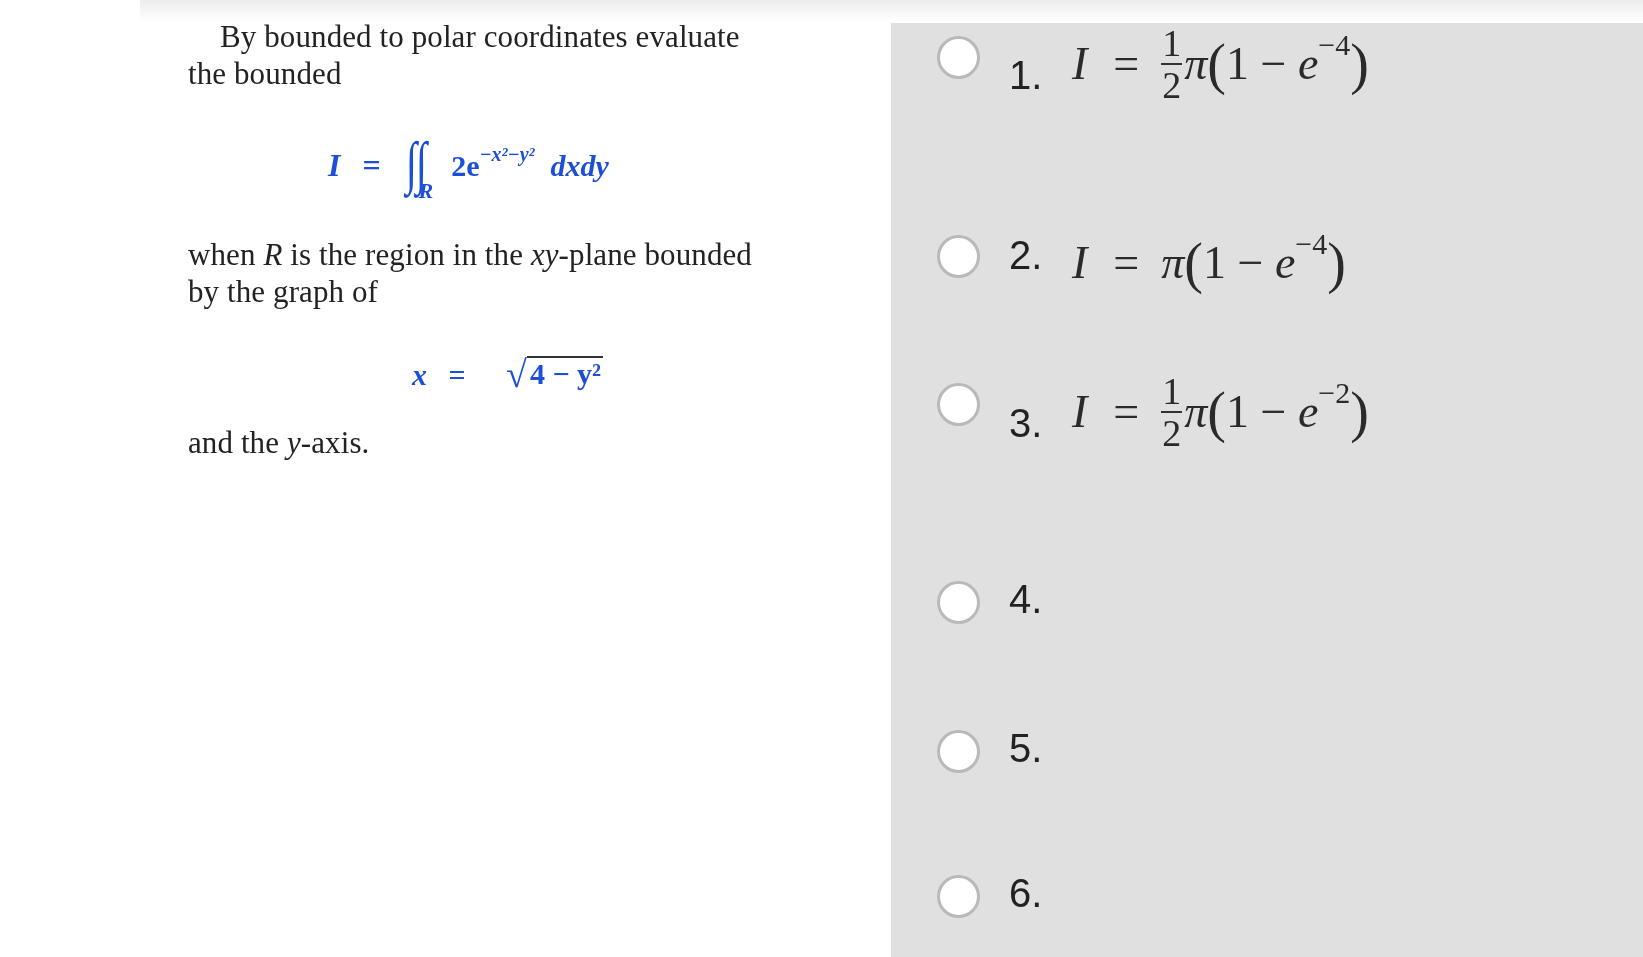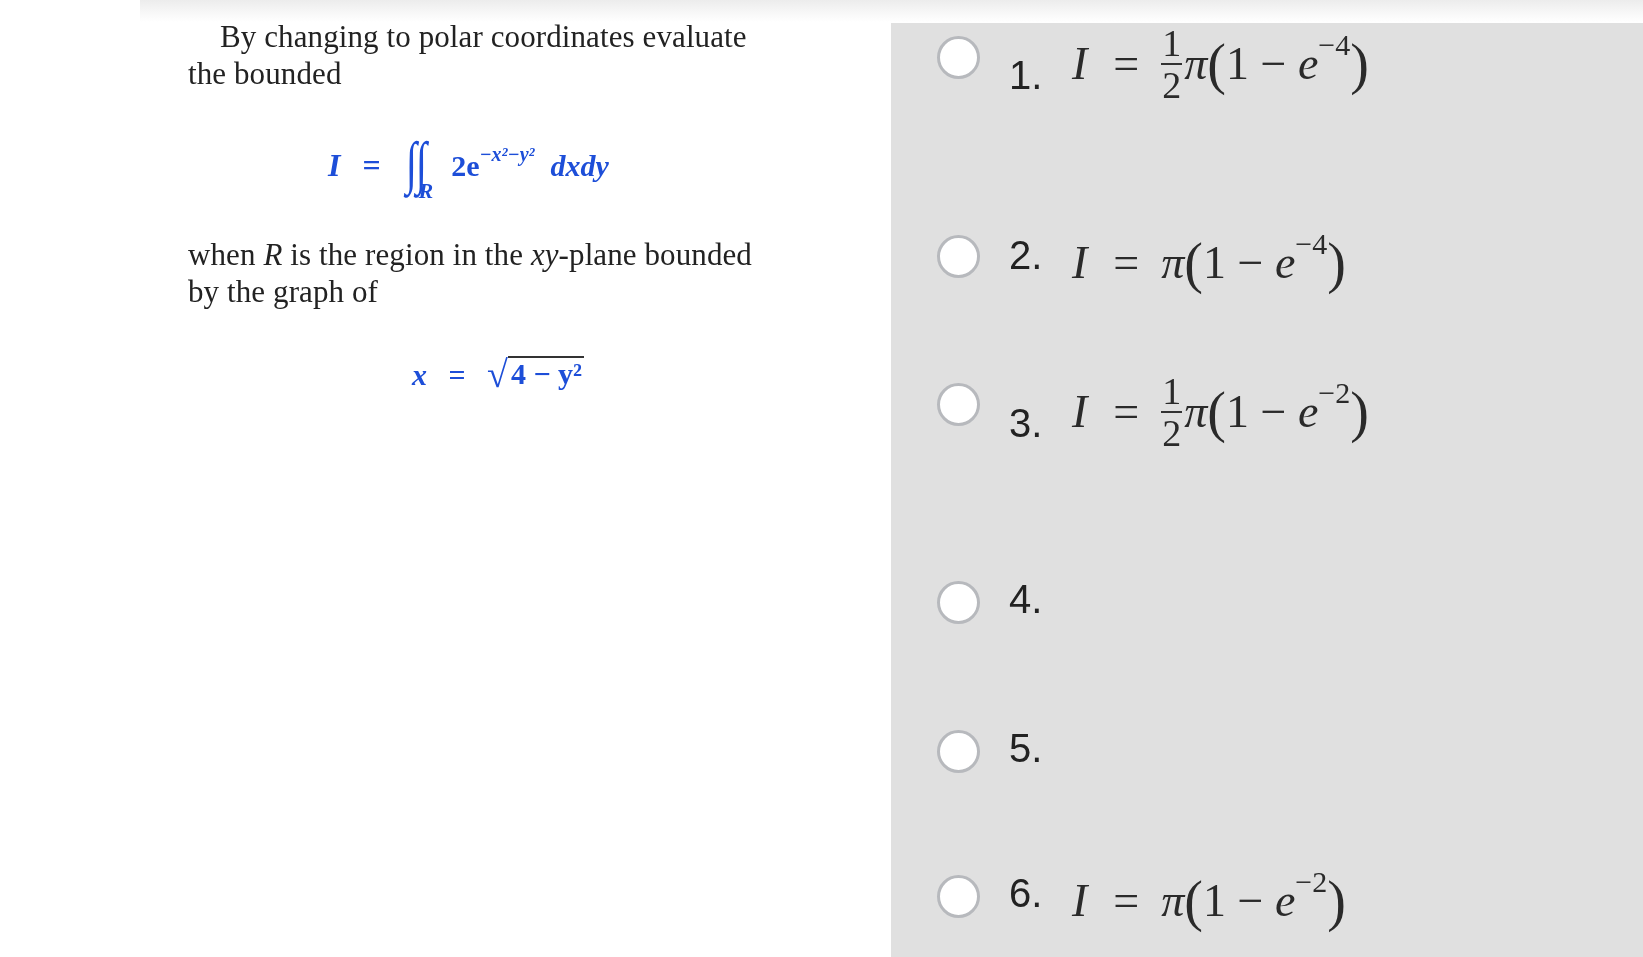--- a/index.html
+++ b/index.html
@@ -62,20 +62,21 @@
   .sub-r {
     font-size: 22px;
     font-style: italic;
     position: relative;
     top: 22px;
     left: -10px;
   }
   .sqrt-wrap {
     display: inline-block;
     position: relative;
+    margin-left: 19px;
   }
   .sqrt-sign {
     font-size: 38px;
     position: relative;
     top: 2px;
   }
   .sqrt-body {
     border-top: 2px solid #333;
     padding: 0 2px 0 3px;
     display: inline-block;
@@ -143,40 +144,41 @@
   }
   .frac .num { display: block; border-bottom: 2px solid #333; padding: 0 1px; }
   .frac .den { display: block; }
 </style>
 </head>
 <body>
 
 <div class="top-shadow"></div>
 
 <div class="question">
-  <div class="q-text" style="left:220px; top:18px;">By changing to polar coordinates evaluate</div>
+  <div class="q-text" style="left:220px; top:18px;">By bounded to polar coordinates evaluate</div>
   <div class="q-text" style="left:188px; top:55px;">the bounded</div>
 
   <div class="math" style="left:328px; top:128px; font-size:32px;">
     <i>I</i>
     <span style="margin:0 14px;">=</span>
     <span class="integral">∫</span><span class="integral" style="margin-left:-6px;">∫</span><span class="sub-r">R</span>
     <span style="font-size:30px;">2e</span><sup style="font-style:italic; font-size:20px;">−x²−y²</sup>
     <i style="font-size:30px; margin-left:8px;">dxdy</i>
   </div>
 
   <div class="q-text" style="left:188px; top:273px;">by the graph of</div>
   <div class="q-text" style="left:188px; top:236px;"><span>when </span><i>R</i><span> is the region in the </span><i>xy</i><span>-plane bounded</span></div>
 
   <div class="math" style="left:412px; top:350px; font-size:30px;">
     <i>x</i>
     <span style="margin:0 14px;">=</span>
     <span class="sqrt-wrap"><span class="sqrt-sign">√</span><span class="sqrt-body">4 − y²</span></span>
   </div>
 
+  <div class="q-text" style="left:188px; top:424px;"><span>and the </span><i>y</i><span>-axis.</span></div>
 </div>
 
 <div class="answers">
 
   <div class="option" style="top:0px;">
     <div class="radio" style="top:13px;"></div>
     <div class="opt-num" style="top:30px;">1.</div>
     <div class="opt-formula" style="top:4px;">
       <span class="var">I</span><span class="eq">=</span><span class="frac"><span class="num">1</span><span class="den">2</span></span><span class="pi">π</span><span class="paren">(</span><span>1 − </span><span class="e">e</span><span class="exp">−4</span><span class="paren">)</span>
     </div>
@@ -204,18 +206,15 @@
   </div>
 
   <div class="option" style="top:667px;">
     <div class="radio" style="top:40px;"></div>
     <div class="opt-num" style="top:36px;">5.</div>
   </div>
 
   <div class="option" style="top:812px;">
     <div class="radio" style="top:40px;"></div>
     <div class="opt-num" style="top:36px;">6.</div>
-    <div class="opt-formula" style="top:30px;">
-      <span class="var">I</span><span class="eq">=</span><span class="pi">π</span><span class="paren">(</span><span>1 − </span><span class="e">e</span><span class="exp">−2</span><span class="paren">)</span>
-    </div>
   </div>
 
 </div>
 
 </body></html>

